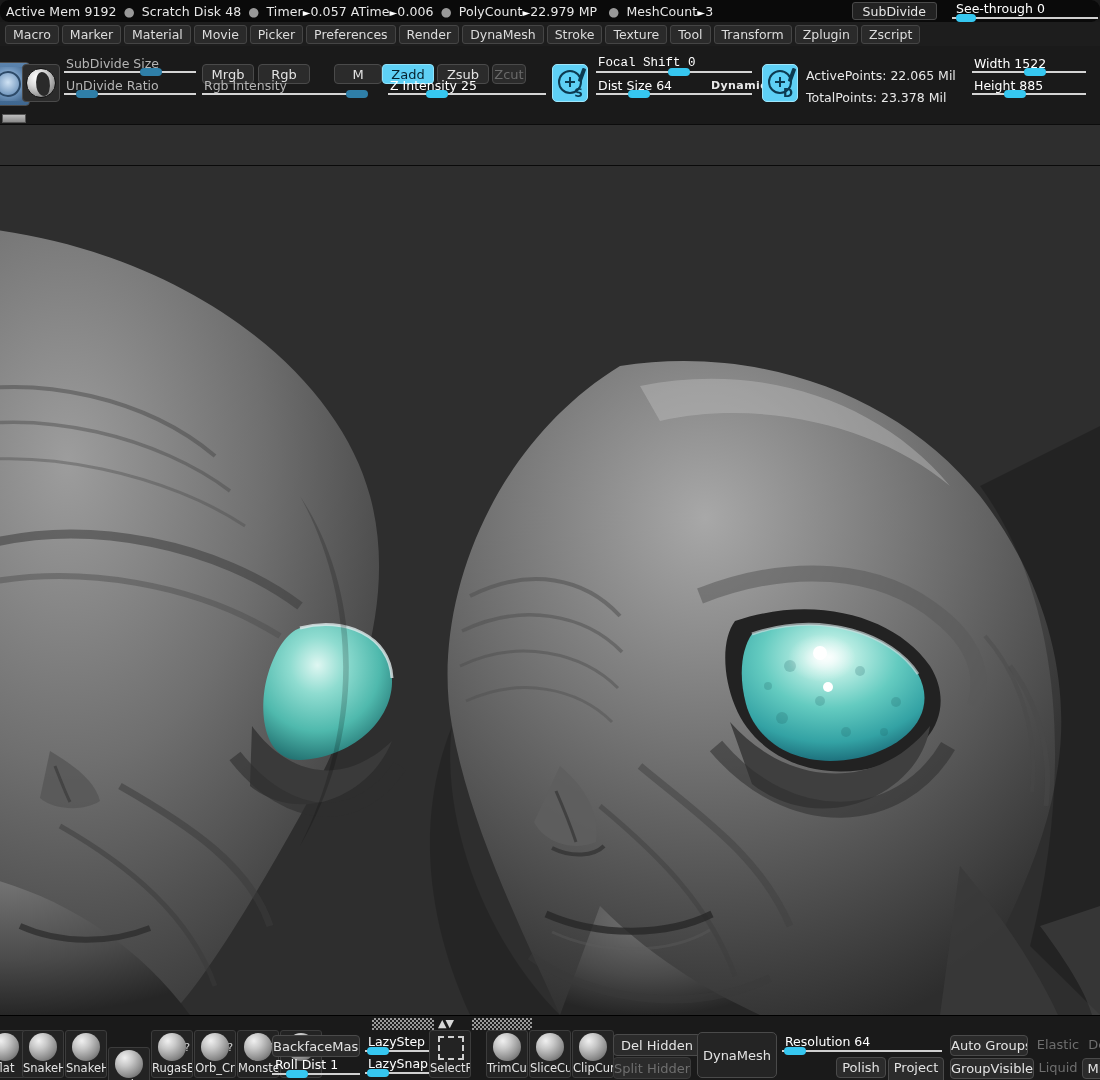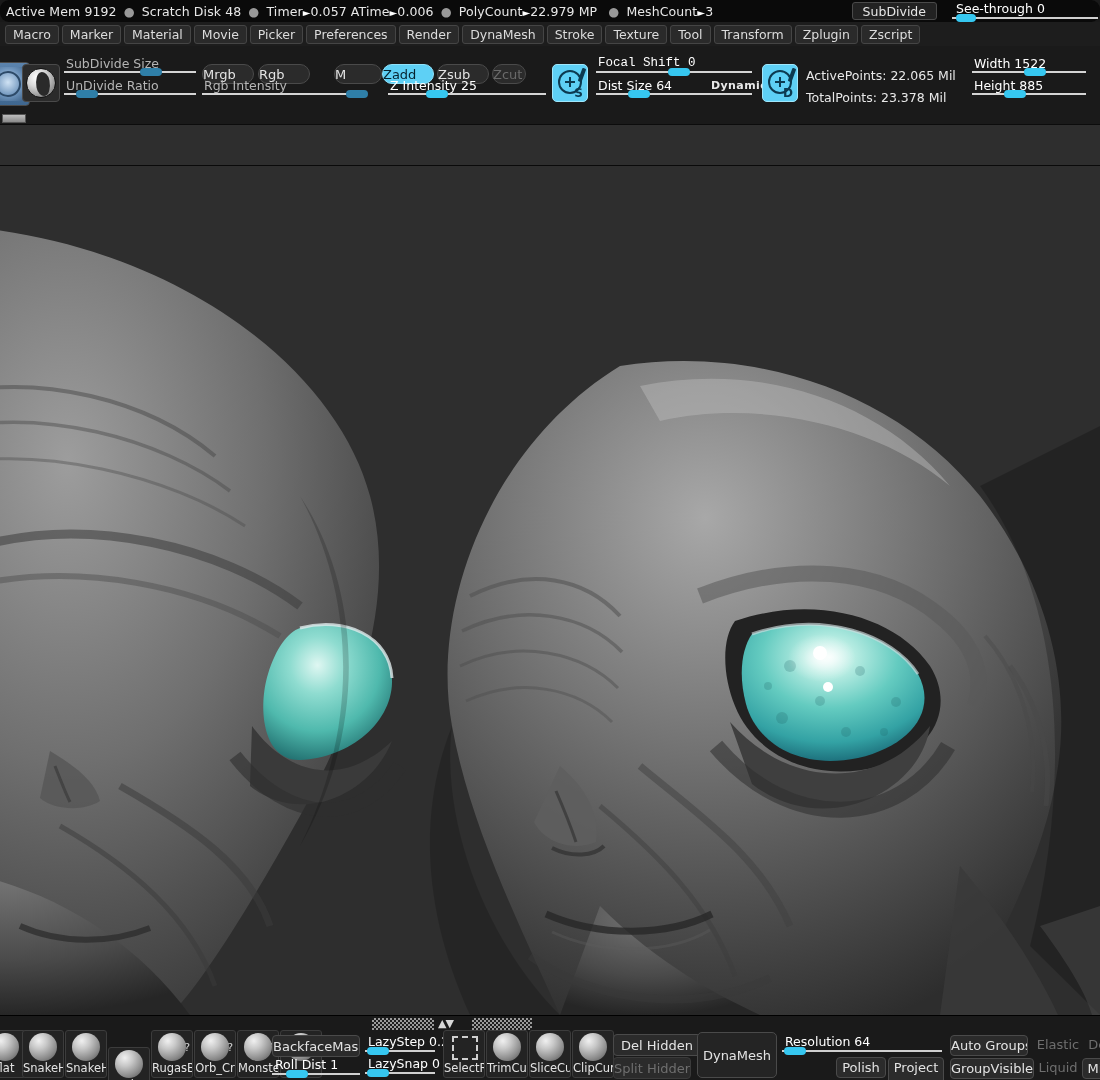--- a/index.html
+++ b/index.html
@@ -50,22 +50,22 @@
   
   .slider { position:absolute; height:18px; }
   .slider .sl-track { position:absolute; left:0; right:0; top:15px; height:2px; background:#d4d4d4; }
   .slider .sl-knob { position:absolute; top:12px; width:22px; height:8px; border-radius:4px; }
   .slider .sl-lbl { position:absolute; left:2px; top:0px; color:#b5b5b5; font-size:12.5px;
     white-space:nowrap; }
   .slider.bright .sl-lbl { color:#ffffff; }
   .sl-knob.cy { background:#36c7f0; }
   .sl-knob.dk { background:#2f7fa8; }
 
-  .btn { position:absolute; border:1px solid #4a4a4a; border-radius:10px; background:#2b2b2b;
-    color:#e2e2e2; font-size:13px; }
+  .btn { position:absolute; border:1px solid #4a4a4a; border-radius:4px; background:#2b2b2b;
+    color:#e2e2e2; font-size:13px; text-align:center; }
   .btn.on { background:#5ed0f5; border-color:#8fe2fb; color:#06222e; }
   .btn.off { color:#6a6a6a; }
 
   .mode-tile { width:36px; height:38px; border-radius:5px; background:#5ed0f5; border:1px solid #9fe7fc; }
   .mode-tile .circ { position:absolute; left:5px; top:5px; width:24px; height:24px;
     border:2px solid #0c3a50; border-radius:50%; }
   .mode-tile .plus { position:absolute; left:12px; top:12px; width:10px; height:10px; }
   .mode-tile .plus::before,.mode-tile .plus::after { content:""; position:absolute;
     background:#0c3a50; }
   .mode-tile .plus::before { left:4px; top:0; width:2px; height:10px; }
@@ -485,21 +485,21 @@
   </div>
   <div class="bslider" style="left:365px;top:1056px;width:70px;">
     <div class="bs-lbl">
       <span>LazySnap</span>
       <span>0</span>
     </div>
     <div class="bs-track"></div>
     <div class="bs-knob" style="left:2px;"></div>
   </div>
 
-  <div class="brush-slot" style="left:443px;">
+  <div class="brush-slot" style="left:429px;">
     <div style="position:absolute;left:8px;top:5px;width:26px;height:24px;border:2px dashed #cfcfcf;"></div>
     <div class="brush-lbl">SelectR</div>
   </div>
   <div class="brush-slot" style="left:486px;">
     <div class="brush-ico"></div>
     <div class="brush-lbl">TrimCu</div>
   </div>
   <div class="brush-slot" style="left:529px;">
     <div class="brush-ico"></div>
     <div class="brush-lbl">SliceCu</div>

